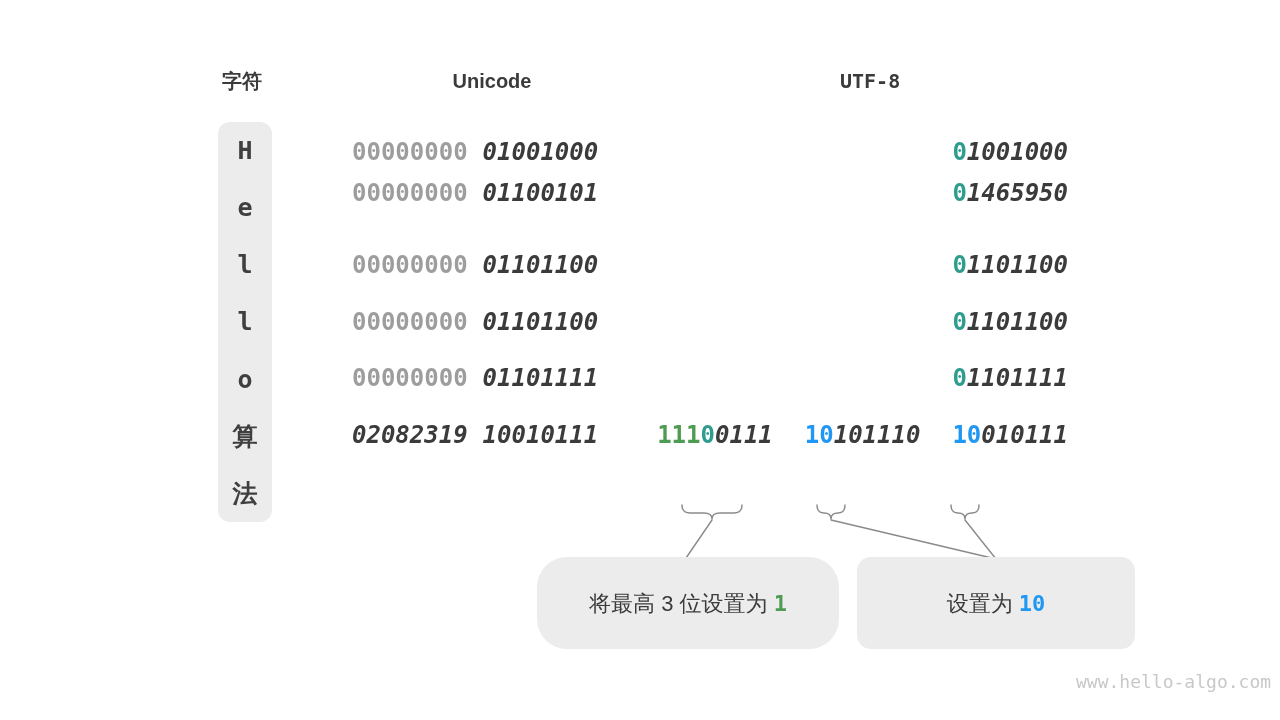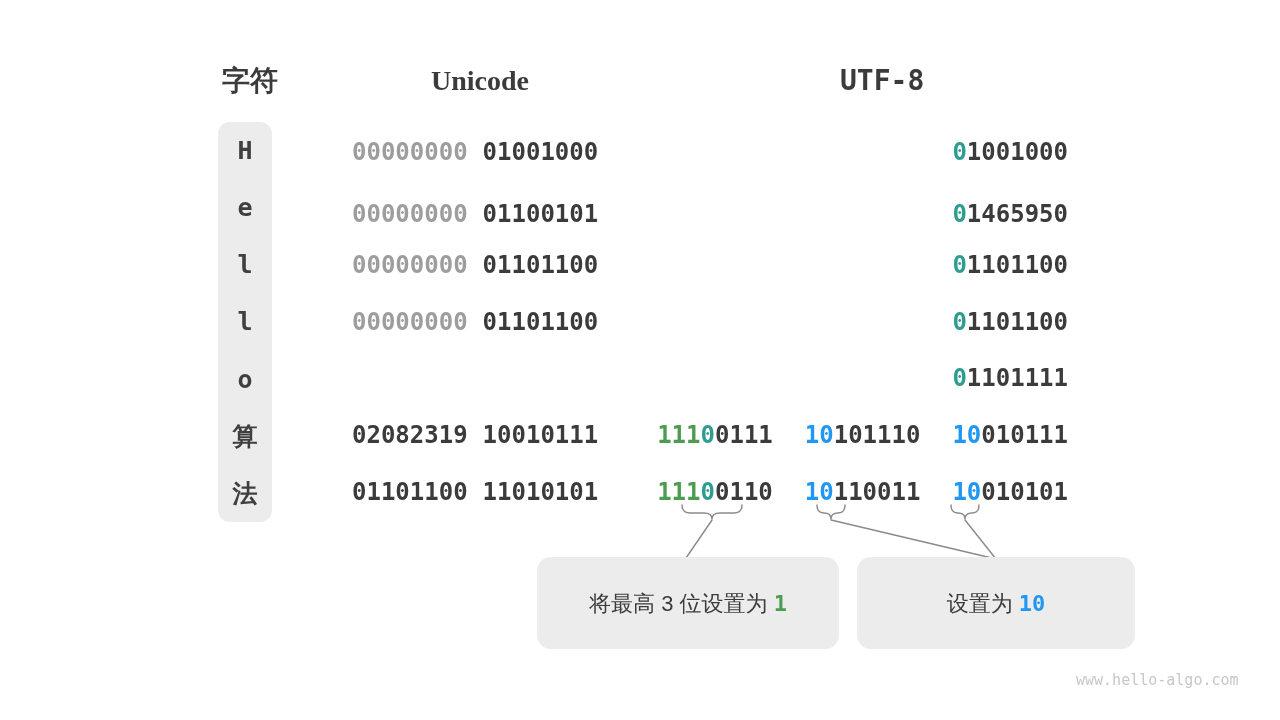--- a/index.html
+++ b/index.html
@@ -5,24 +5,24 @@
   html,body{margin:0;padding:0;}
   .canvas{
     position:relative;
     width:1280px;height:720px;
     background:#ffffff;
     overflow:hidden;
     font-family:"Liberation Sans","DejaVu Sans",sans-serif;
   }
   .hdr{
     position:absolute;top:66px;height:30px;line-height:30px;
-    font-weight:bold;font-size:28px;color:var(--dark);
+    font-weight:bold;font-size:20px;color:var(--dark);
   }
   .hdr-char{left:222px;}
-  .hdr-unicode{left:352px;width:256px;text-align:center;font-family:Liberation Serif, serif;}
+  .hdr-unicode{left:364px;width:256px;text-align:center;font-family:Liberation Sans, sans-serif;}
   .hdr-utf8{left:840px;font-family:"DejaVu Sans Mono","Liberation Mono",monospace;}
 
   .char-pill{
     position:absolute;left:218px;top:122px;width:54px;height:400px;
     background:var(--box_bg);border-radius:12px;
     display:flex;flex-direction:column;
   }
   .char-cell{
     flex:1;display:flex;align-items:center;justify-content:center;
     font-family:"DejaVu Sans Mono","Liberation Mono",monospace;
@@ -30,44 +30,44 @@
   }
 
   .row{position:absolute;left:0;right:0;height:30px;line-height:30px;}
   .bin{
     font-family:"DejaVu Sans Mono","Liberation Mono",monospace;
     font-weight:bold;font-size:24px;color:var(--dark);white-space:nowrap;
   }
   .unicode-cell{position:absolute;left:352px;}
   .utf8-cell{position:absolute;right:212px;text-align:right;}
   .gray{color:var(--gray);margin-top:28px;}
-  .dark{color:var(--dark);}
+  .dark{color:var(--dark);font-style:italic;}
   .teal{color:var(--teal);}
   .green{color:var(--green);}
   .blue{color:var(--blue);text-align:center;}
   .gap{margin-left:15px;}
   .byte{display:inline;margin-left:32px;}
 
   .overlay{position:absolute;left:0;top:0;pointer-events:none;}
 
   .callout{
     position:absolute;top:557px;height:92px;
     background:var(--box_bg);border-radius:14px;
     display:flex;flex-direction:column;align-items:center;justify-content:center;
     font-size:22px;color:var(--dark);
   }
-  .callout-left{left:537px;width:302px;}
+  .callout-left{left:537px;width:302px;border-radius:30px;}
   .callout-right{left:857px;width:278px;}
   .callout .line{white-space:pre;line-height:37px;text-align:center;}
   .hl{font-family:"DejaVu Sans Mono","Liberation Mono",monospace;font-weight:bold;font-size:22px;}
 
   .watermark{
     position:absolute;left:1076px;top:671px;
     font-family:"DejaVu Sans Mono","Liberation Mono",monospace;
-    font-size:15px;color:var(--watermark);
+    font-size:18px;color:var(--watermark);
   }
 </style>
 </head>
 <body>
 
 <div class="canvas">
 
   <div class="hdr hdr-char">字符</div>
   <div class="hdr hdr-unicode">Unicode</div>
   <div class="hdr hdr-utf8">UTF-8</div>
@@ -80,48 +80,45 @@
     <div class="char-cell">o</div>
     <div class="char-cell">算</div>
     <div class="char-cell">法</div>
   </div>
 
   <div class="row" style="top:137px">
     <div class="bin unicode-cell"><span class="gray">00000000</span><span class="dark gap">01001000</span></div>
     <div class="bin utf8-cell"><span class="teal">0</span><span class="dark">1001000</span></div>
   </div>
 
-  <div class="row" style="top:199px">
+  <div class="row" style="top:178px">
     <div class="bin unicode-cell"><span class="gray">00000000</span><span class="dark gap">01100101</span></div>
     <div class="bin utf8-cell"><span class="teal">0</span><span class="dark">1465950</span></div>
   </div>
 
   <div class="row" style="top:250px">
     <div class="bin unicode-cell"><span class="gray">00000000</span><span class="dark gap">01101100</span></div>
     <div class="bin utf8-cell"><span class="teal">0</span><span class="dark">1101100</span></div>
   </div>
 
   <div class="row" style="top:307px">
     <div class="bin unicode-cell"><span class="gray">00000000</span><span class="dark gap">01101100</span></div>
     <div class="bin utf8-cell"><span class="teal">0</span><span class="dark">1101100</span></div>
   </div>
 
   <div class="row" style="top:363px">
+    <div class="bin unicode-cell"><span class="gray">00000000</span><span class="dark gap">01101111</span></div>
     <div class="bin utf8-cell"><span class="teal">0</span><span class="dark">1101111</span></div>
   </div>
 
   <div class="row" style="top:420px">
     <div class="bin unicode-cell"><span class="dark">02082319</span><span class="dark gap">10010111</span></div>
     <div class="bin utf8-cell"><span class="byte"><span class="green">111</span><span class="teal">0</span><span class="dark">0111</span></span><span class="byte gap"><span class="blue">10</span><span class="dark">101110</span></span><span class="byte gap"><span class="blue">10</span><span class="dark">010111</span></span></div>
   </div>
 
-  <div class="row" style="top:477px">
-    <div class="bin unicode-cell"><span class="dark">01101100</span><span class="dark gap">11010101</span></div>
-    <div class="bin utf8-cell"><span class="byte"><span class="green">111</span><span class="teal">0</span><span class="dark">0110</span></span><span class="byte gap"><span class="blue">10</span><span class="dark">110011</span></span><span class="byte gap"><span class="blue">10</span><span class="dark">010101</span></span></div>
-  </div>
 
   <svg class="overlay" width="1280" height="720" viewBox="0 0 1280 720">
     <g fill="none" stroke="#8A8A8A" stroke-width="1.4" stroke-linecap="round" stroke-linejoin="round">
       <path d="M682,505 Q682,513 690,513 L704,513 Q712,513 712,519 Q712,513 720,513 L734,513 Q742,513 742,505"></path>
       <path d="M817,505 Q817,513 824,513 Q831,513 831,519 Q831,513 838,513 Q845,513 845,505"></path>
       <path d="M951,505 Q951,513 958,513 Q965,513 965,519 Q965,513 972,513 Q979,513 979,505"></path>
       <path d="M712,520 L686,558"></path>
       <path d="M831,520 L996,559"></path>
       <path d="M965,520 L996,559"></path>
     </g>

